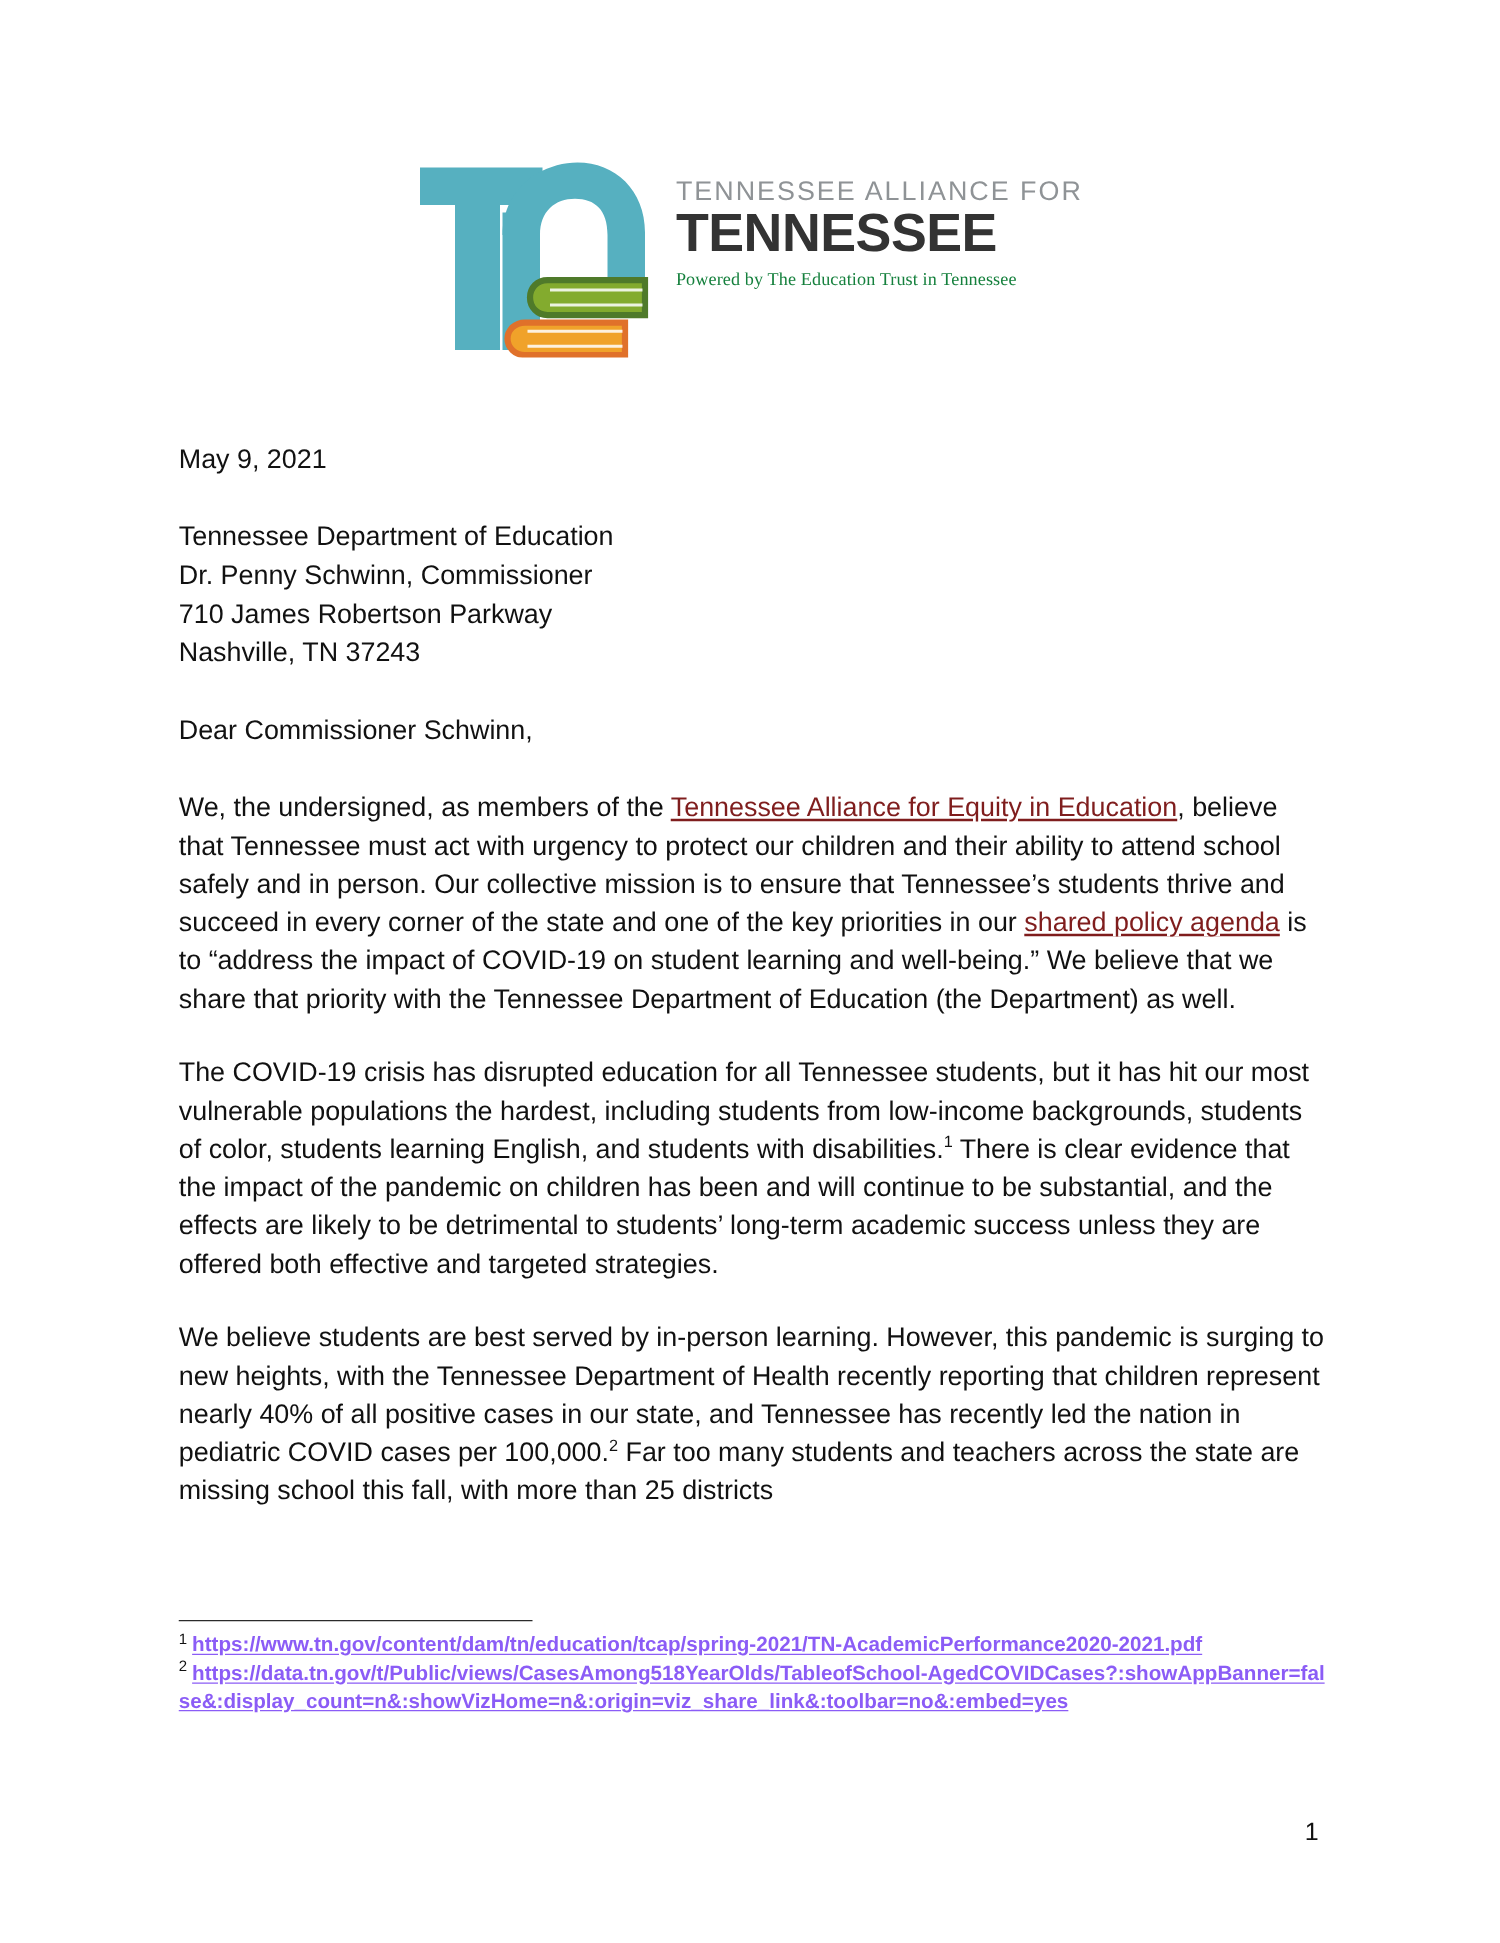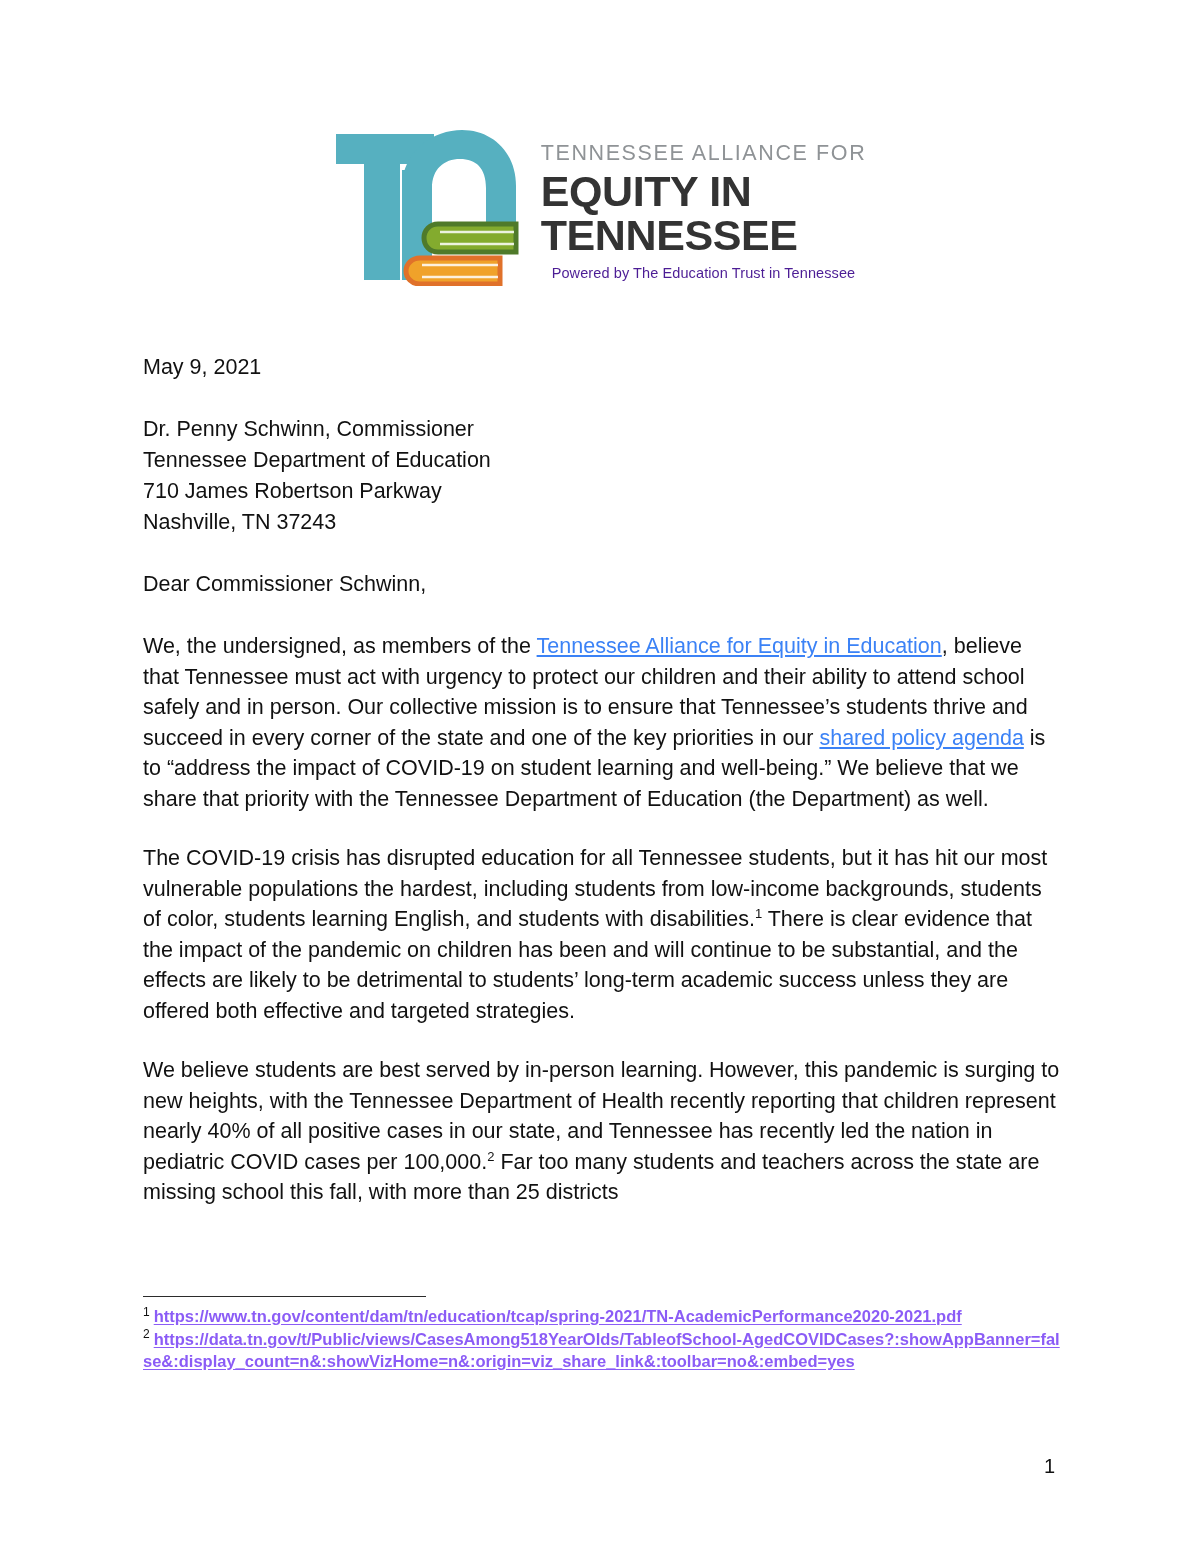--- a/index.html
+++ b/index.html
@@ -60,25 +60,26 @@
     font-weight: 700;
     color: #333333;
     letter-spacing: -0.4px;
     line-height: 1.04;
     white-space: nowrap;
     margin-top: 4px;
   }
   .lw-big.second { margin-top: 0px; }
   .lw-tag {
     font-size: 14.5px;
-    color: #4c1d95;
+    color: #15803d;
     letter-spacing: 0.1px;
     margin-top: 7px;
-    text-align: center;
+    text-align: left;
     white-space: nowrap;
+    font-family: Liberation Serif, serif;
   }
 
   
   .content {
     position: absolute;
     left: 143px;
     top: 352px;
     width: 918px;
   }
   .line {
@@ -93,21 +94,21 @@
   .para {
     font-size: 21.5px;
     line-height: 30.5px;
     color: #111111;
     text-align: left;
     margin: 0;
   }
   .para + .para { margin-top: 29px; }
 
   a.doclink {
-    color: #3b82f6;
+    color: #7f1d1d;
     text-decoration: underline;
     text-underline-offset: 2px;
   }
   sup.fnref {
     font-size: 13px;
     vertical-align: super;
     line-height: 0;
   }
 
   
@@ -175,37 +176,36 @@
 
         <g>
           <path d="M86 130 H166 V156 H86 C78 156, 72 150, 72 143 C72 136, 78 130, 86 130 Z" fill="#f0a22a" stroke="#e0712a" stroke-width="5"></path>
           <path d="M88 137 H164" stroke="#ffffff" stroke-width="2.4" fill="none" opacity="0.85"></path>
           <path d="M88 149 H164" stroke="#ffffff" stroke-width="2.4" fill="none" opacity="0.85"></path>
         </g>
       </svg>
 
       <div class="logo-words">
         <div class="lw-top">TENNESSEE ALLIANCE FOR</div>
-        <div class="lw-big">EQUITY IN</div>
         <div class="lw-big second">TENNESSEE</div>
         <div class="lw-tag">Powered by The Education Trust in Tennessee</div>
       </div>
 
     </div>
   </div>
 
   <div class="content">
 
     <div class="line">May 9, 2021</div>
 
     <div class="gap-sm"></div>
 
     <div>
+      <div class="line">Tennessee Department of Education</div>
       <div class="line">Dr. Penny Schwinn, Commissioner</div>
-      <div class="line">Tennessee Department of Education</div>
       <div class="line">710 James Robertson Parkway</div>
       <div class="line">Nashville, TN 37243</div>
     </div>
 
     <div class="gap-sm"></div>
 
     <div class="line">Dear Commissioner Schwinn,</div>
 
     <div class="gap-para"></div>
 

